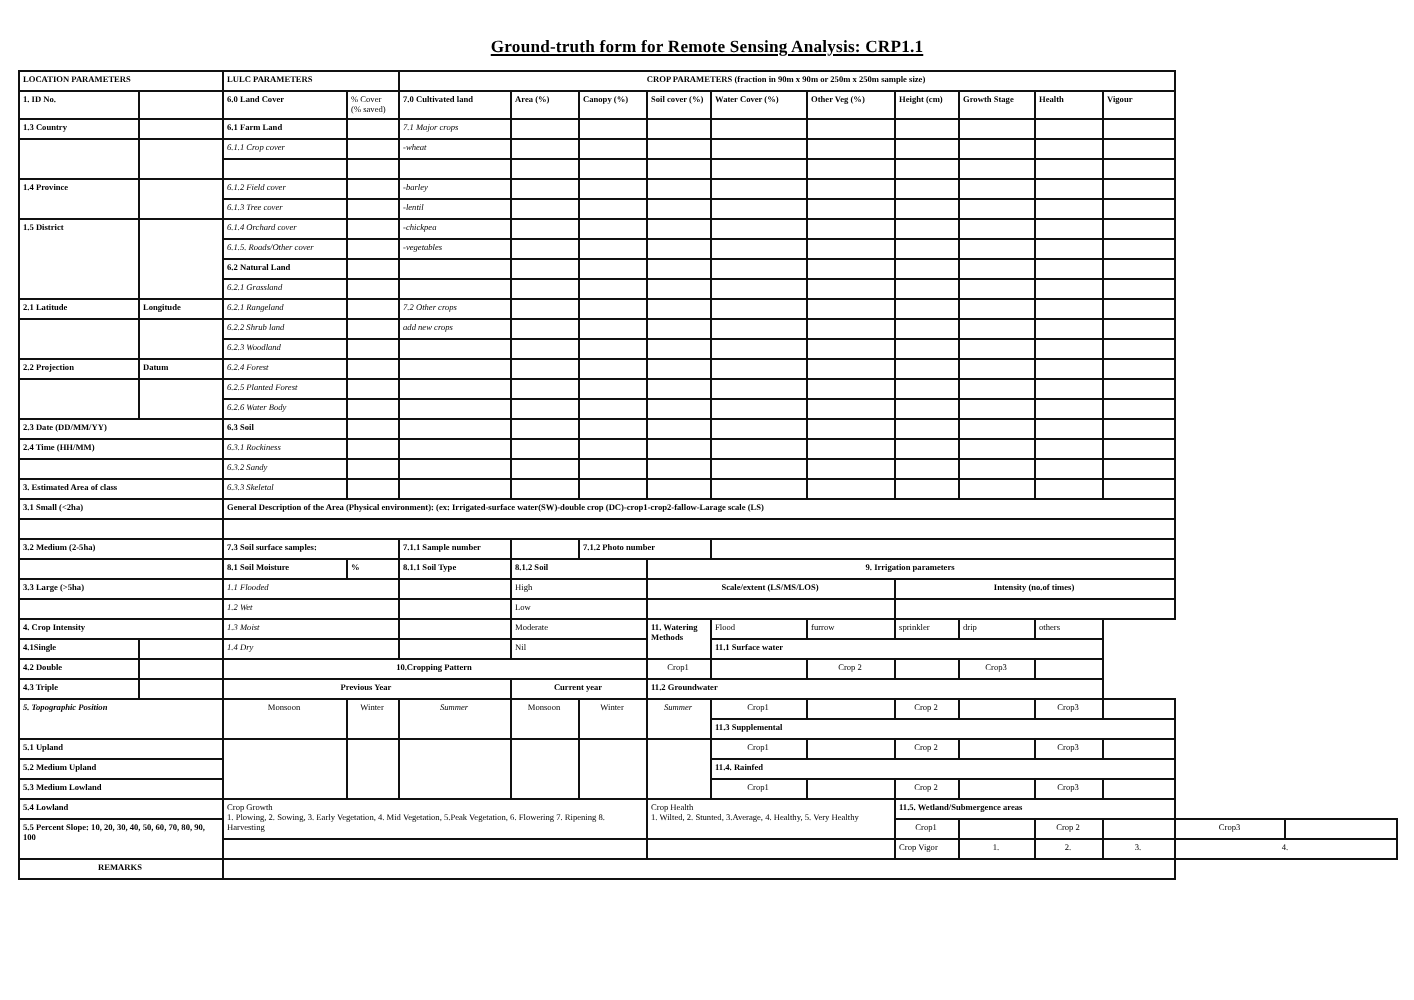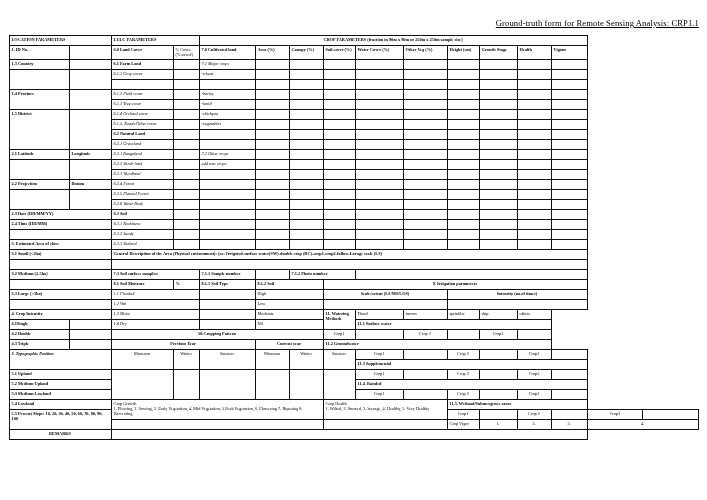--- a/index.html
+++ b/index.html
@@ -4,23 +4,23 @@
 <style>
   html,body{margin:0;padding:0;background:#ffffff;}
   body{
     width:707px;height:500px;
     font-family:"Liberation Serif", serif;
     color:#000;
     overflow:hidden;
   }
   .page{width:707px;height:500px;position:relative;box-sizing:border-box;padding:0 8px;}
   .doc-title{
-    text-align:right;
+    text-align:center;
     font-size:8.6px;
-    font-weight:normal;
+    font-weight:bold;
     text-decoration:underline;
     margin:18px 0 7px 0;
     letter-spacing:.1px;
   }
   table.form{
     border-collapse:collapse;
     width:690px;
     margin:0 auto;
     table-layout:fixed;
   }

